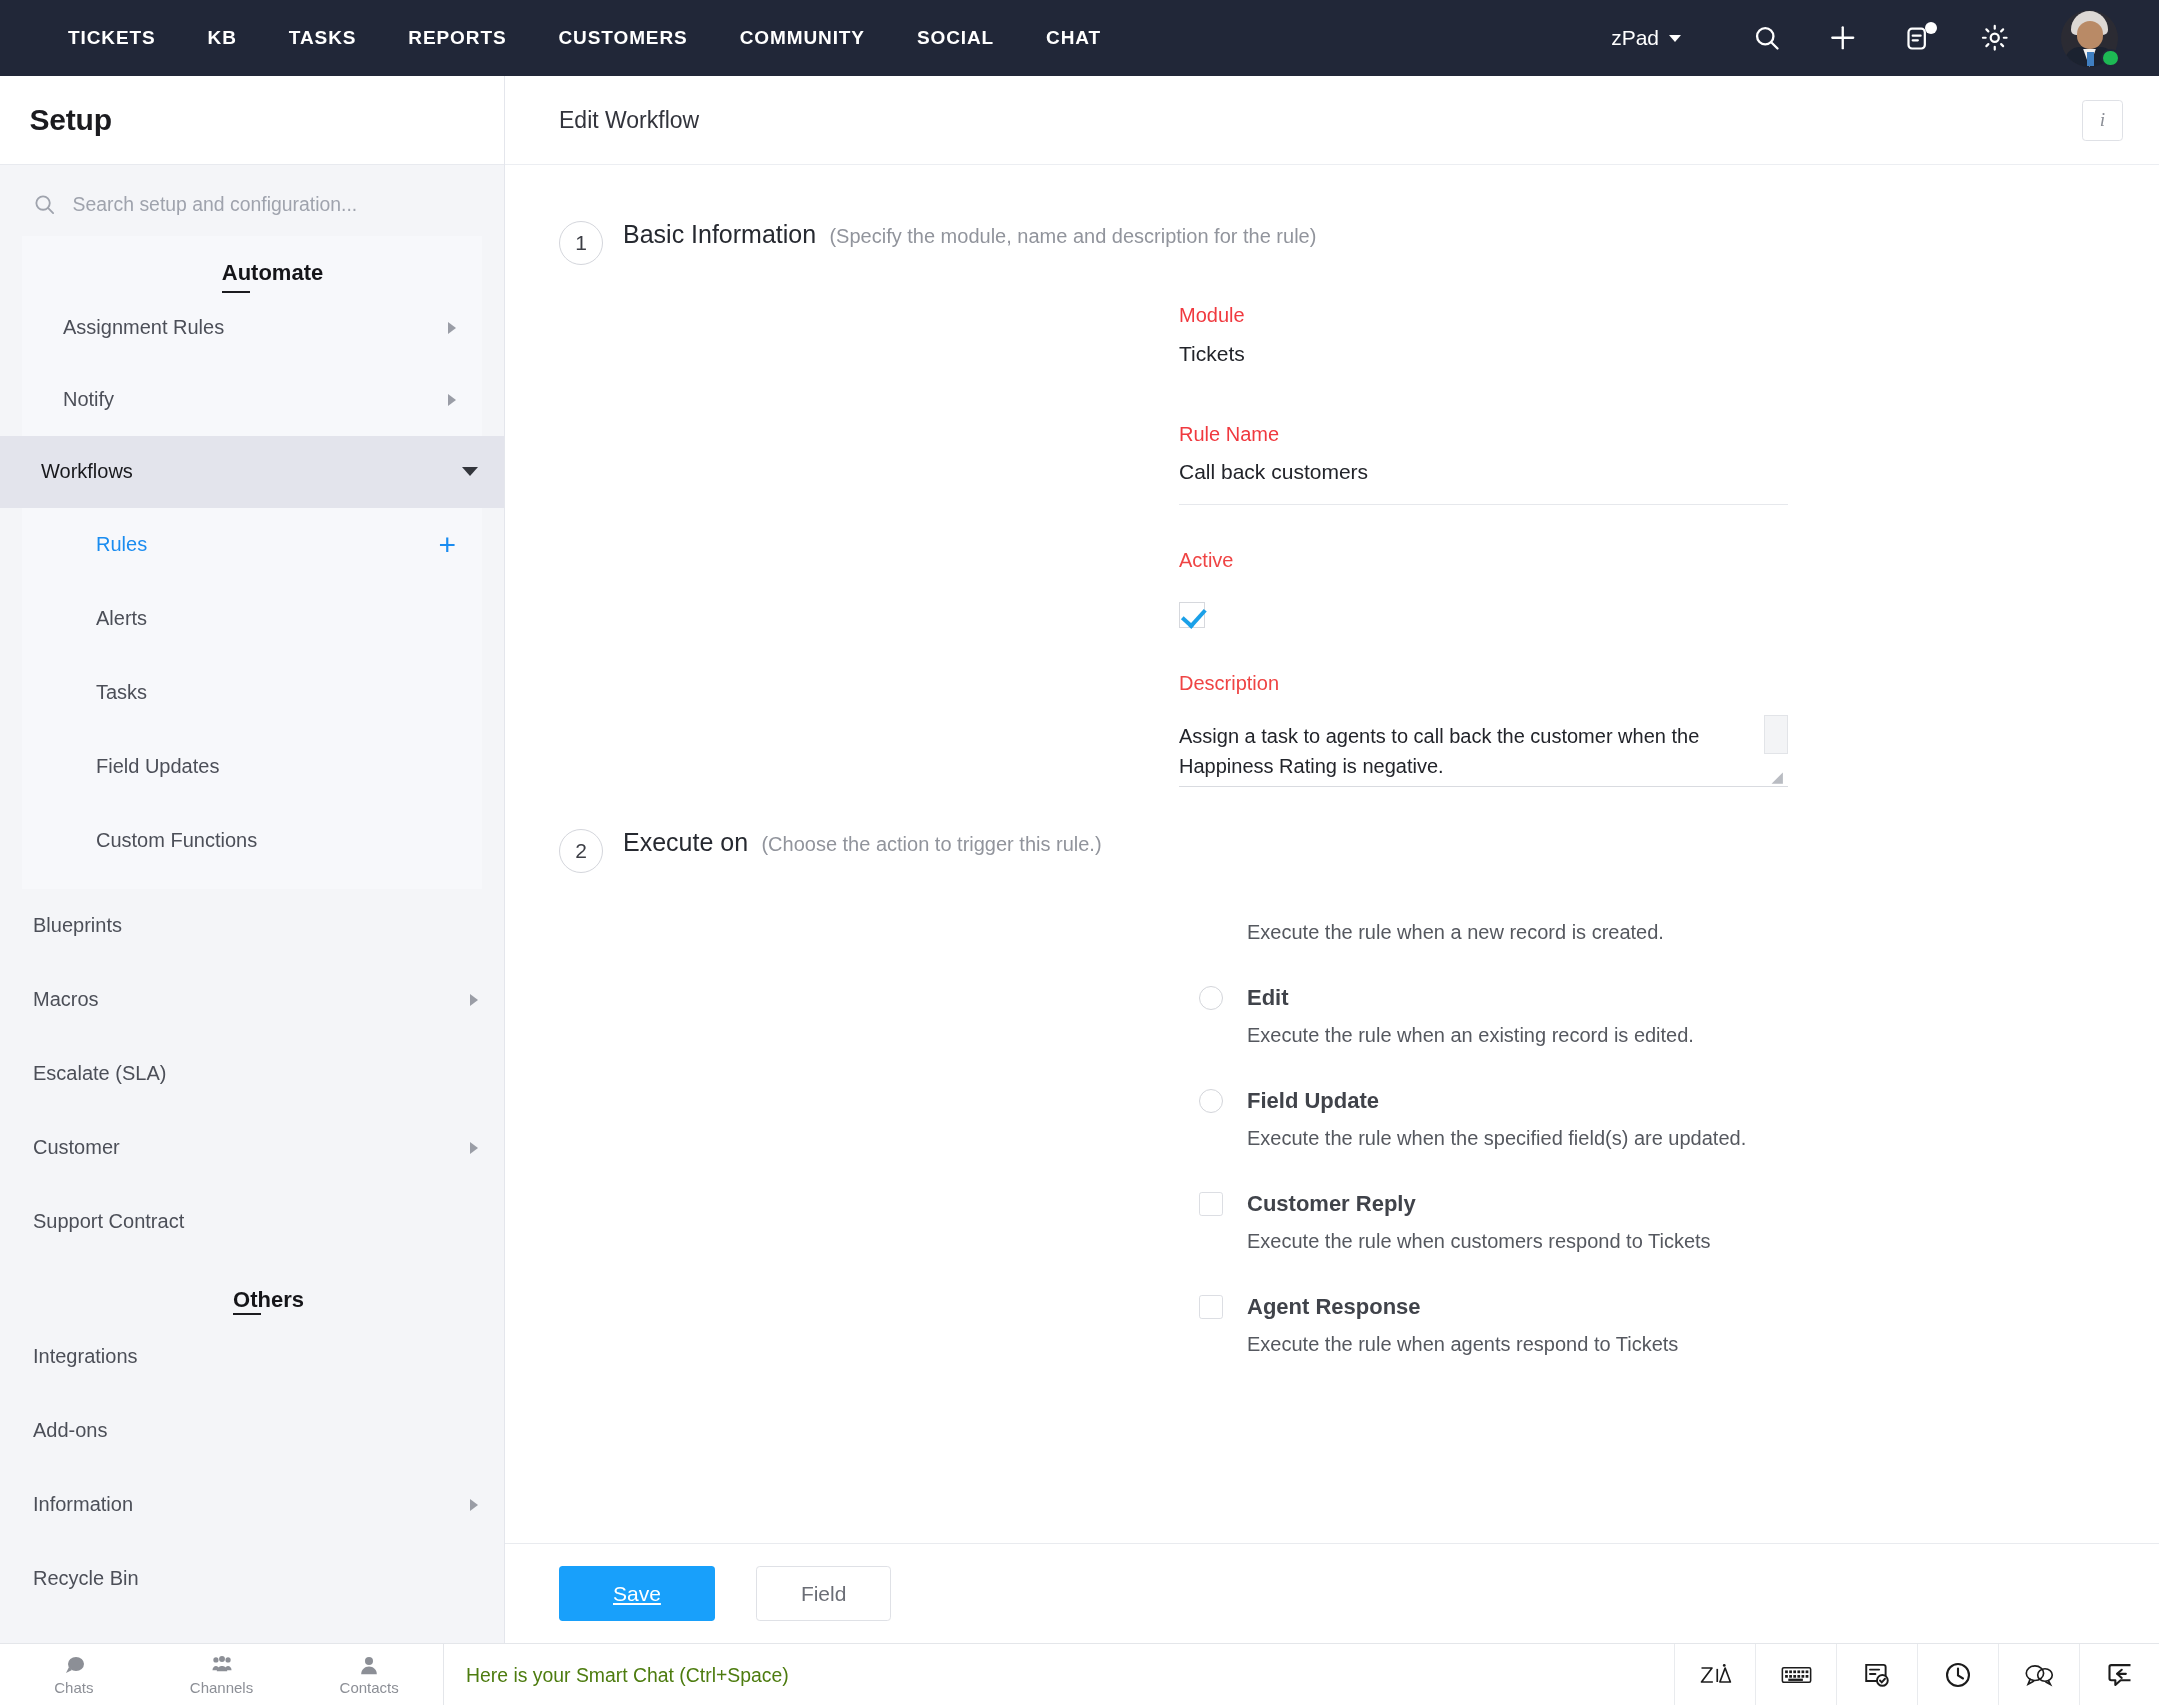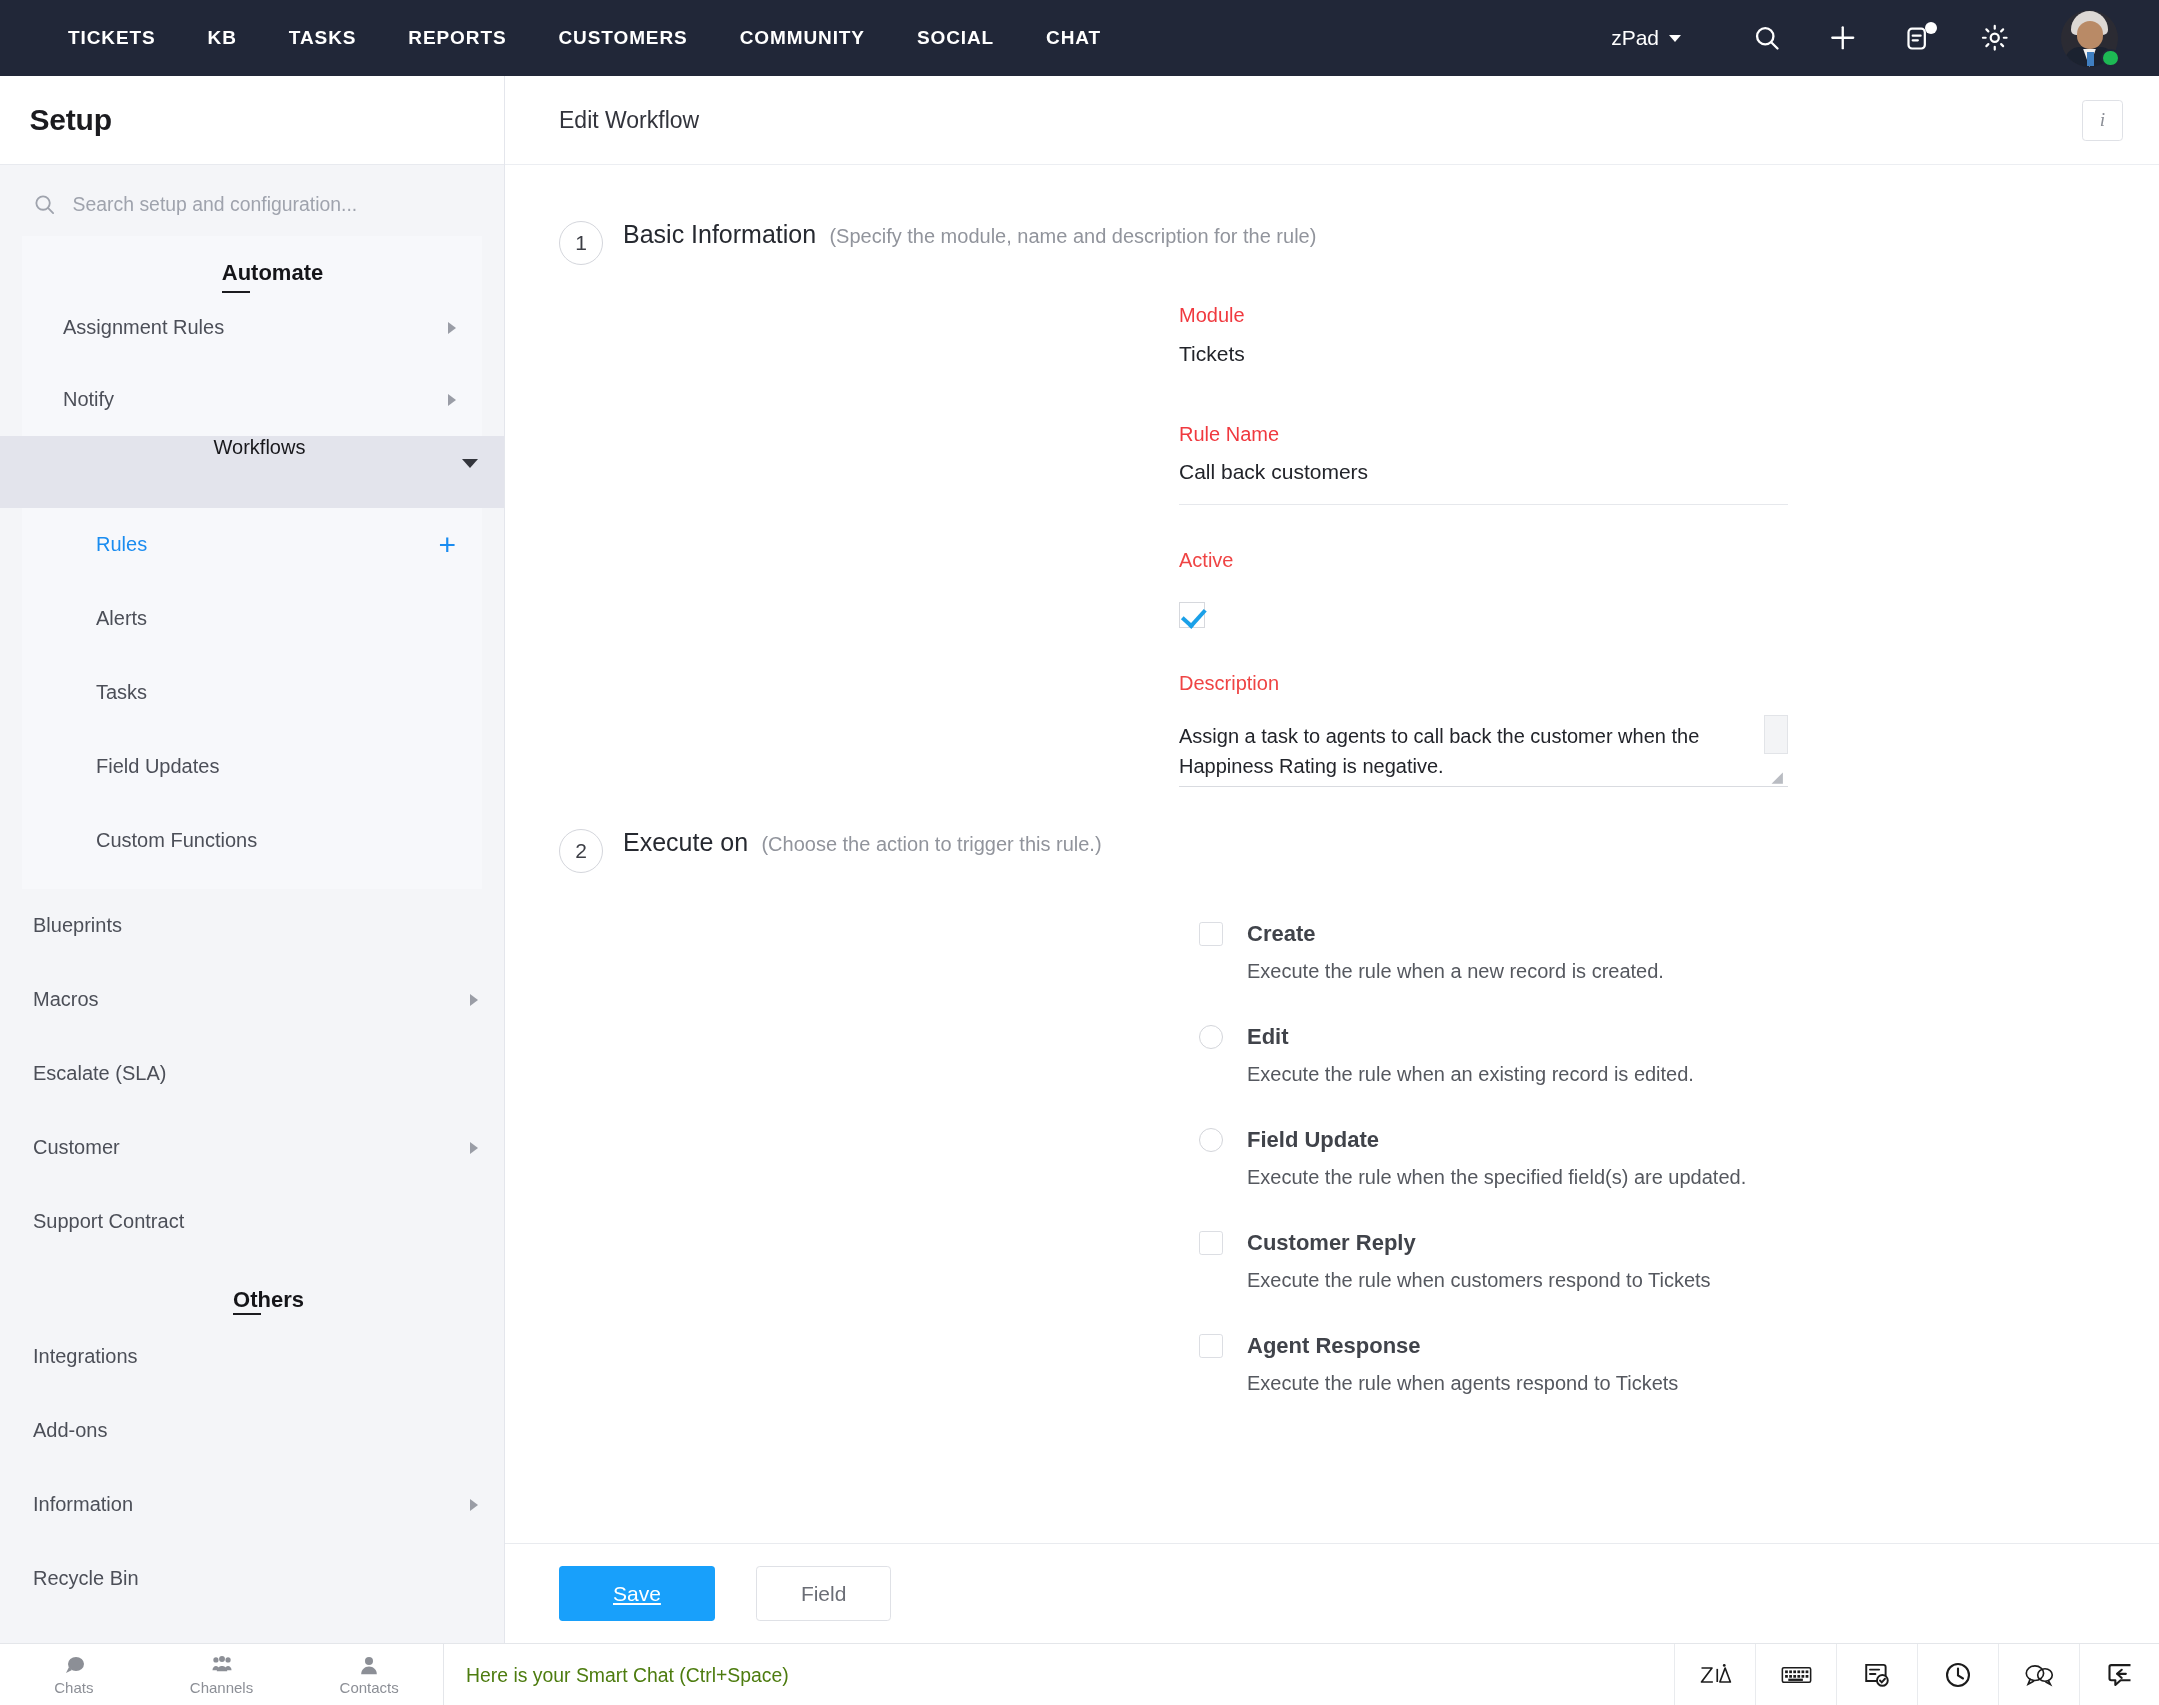--- a/index.html
+++ b/index.html
@@ -90,21 +90,21 @@
   }
   .sb-item {
     display: flex; align-items: center; height: 72px;
     padding: 0 26px 0 41px; font-size: 20px; color: #4c4f58; cursor: pointer;
   }
   .sb-item .arrow {
     margin-left: auto; width: 0; height: 0;
     border-top: 6.5px solid transparent; border-bottom: 6.5px solid transparent;
     border-left: 8.3px solid #9a9da6;
   }
-  .sb-item.active-row { background: #e3e4ec; color: #18181c; font-weight: 500; flex-direction: column; }
+  .sb-item.active-row { background: #e3e4ec; color: #18181c; font-weight: 500; }
   .sb-item.active-row .chev {
     margin-left: auto; width: 0; height: 0;
     border-left: 8.3px solid transparent; border-right: 8.3px solid transparent;
     border-top: 9.2px solid #33353c;
   }
   .sub-card { background: #f7f8fb; margin: 0 22px; padding-bottom: 11px; }
   .sb-sub {
     display: flex; align-items: center; height: 74px;
     padding: 0 26px 0 74px; font-size: 20px; color: #4c4f58; cursor: pointer;
   }
@@ -436,24 +436,20 @@
         <div class="step step2">
           <div class="step-num">2</div>
           <div>
             <span class="step-title">Execute on</span>
             <span class="step-hint">(Choose the action to trigger this rule.)</span>
           </div>
         </div>
 
         <div class="opts">
           <div class="opt-row">
-            <div class="opt-head">
-              <span class="box-chk"></span>
-              <span class="opt-name">Create</span>
-            </div>
             <div class="opt-desc">Execute the rule when a new record is created.</div>
           </div>
 
           <div class="opt-row">
             <div class="opt-head">
               <span class="radio-chk"></span>
               <span class="opt-name">Edit</span>
             </div>
             <div class="opt-desc">Execute the rule when an existing record is edited.</div>
           </div>

